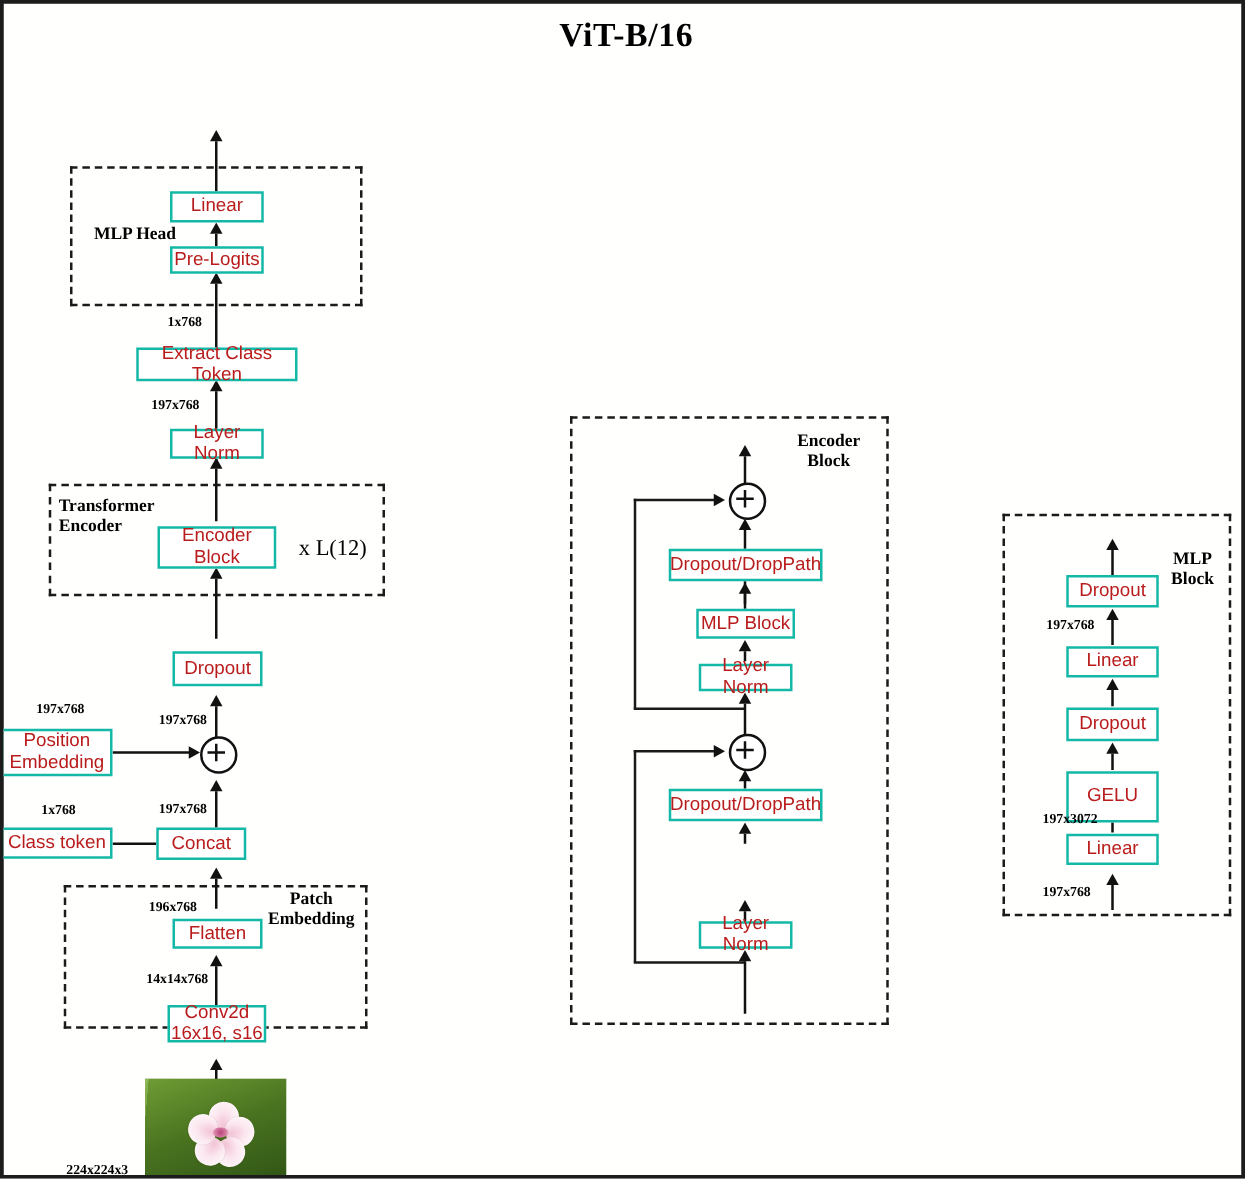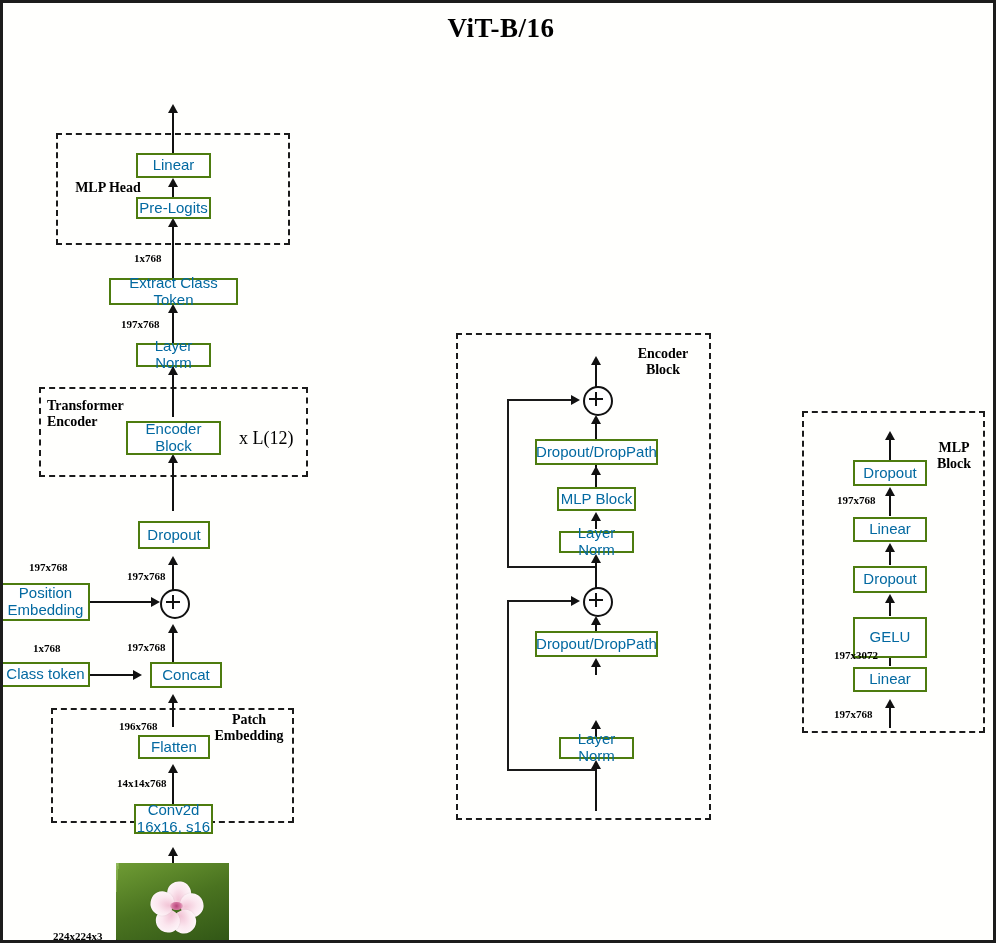--- a/index.html
+++ b/index.html
@@ -30,30 +30,30 @@
     font-weight: bold;
     font-size: 27px;
     letter-spacing: 0.5px;
     color: #000;
   }
 
   
   .node {
     position: absolute;
     box-sizing: border-box;
-    border: 2px solid #4d7c0f;
+    border: 2px solid #14b8a6;
     background: #ffffff;
     display: flex;
     align-items: center;
     justify-content: center;
     text-align: center;
     font-family: "Liberation Sans", sans-serif;
     font-size: 15px;
     line-height: 1.12;
-    color: #0369a1;
+    color: #b91c1c;
     white-space: pre-line;
     z-index: 6;
   }
 
   
   .group {
     position: absolute;
     box-sizing: border-box;
     border: 2px dashed #1b1b1b;
     background: transparent;
@@ -247,21 +247,21 @@
 
   <div class="vline" style="left:169px; top:630px; height:32px;"></div>
   <div class="arrow-up" style="left:165px; top:621px;"></div>
   <div class="dim" style="left:124px; top:638px;">197x768</div>
 
   <div class="node" style="left:-2px; top:659px; width:89px; height:25px;">Class token</div>
   <div class="dim" style="left:30px; top:639px;">1x768</div>
   <div class="hline" style="left:87px; top:671px; width:44px;"></div>
   <div class="arrow-right" style="left:130px; top:667px;"></div>
 
-  <div class="node" style="left:147px; top:659px; width:72px; height:26px;">Concat</div>
+  <div class="node" style="left:122px; top:659px; width:72px; height:26px;">Concat</div>
 
   <div class="vline" style="left:169px; top:700px; height:24px;"></div>
   <div class="arrow-up" style="left:165px; top:691px;"></div>
 
   <div class="group" style="left:48px; top:705px; width:243px; height:115px;"></div>
   <div class="group-label" style="left:206px; top:709px; width:80px;">Patch
 Embedding</div>
   <div class="dim" style="left:116px; top:717px;">196x768</div>
 
   <div class="node" style="left:135px; top:732px; width:72px; height:24px;">Flatten</div>

